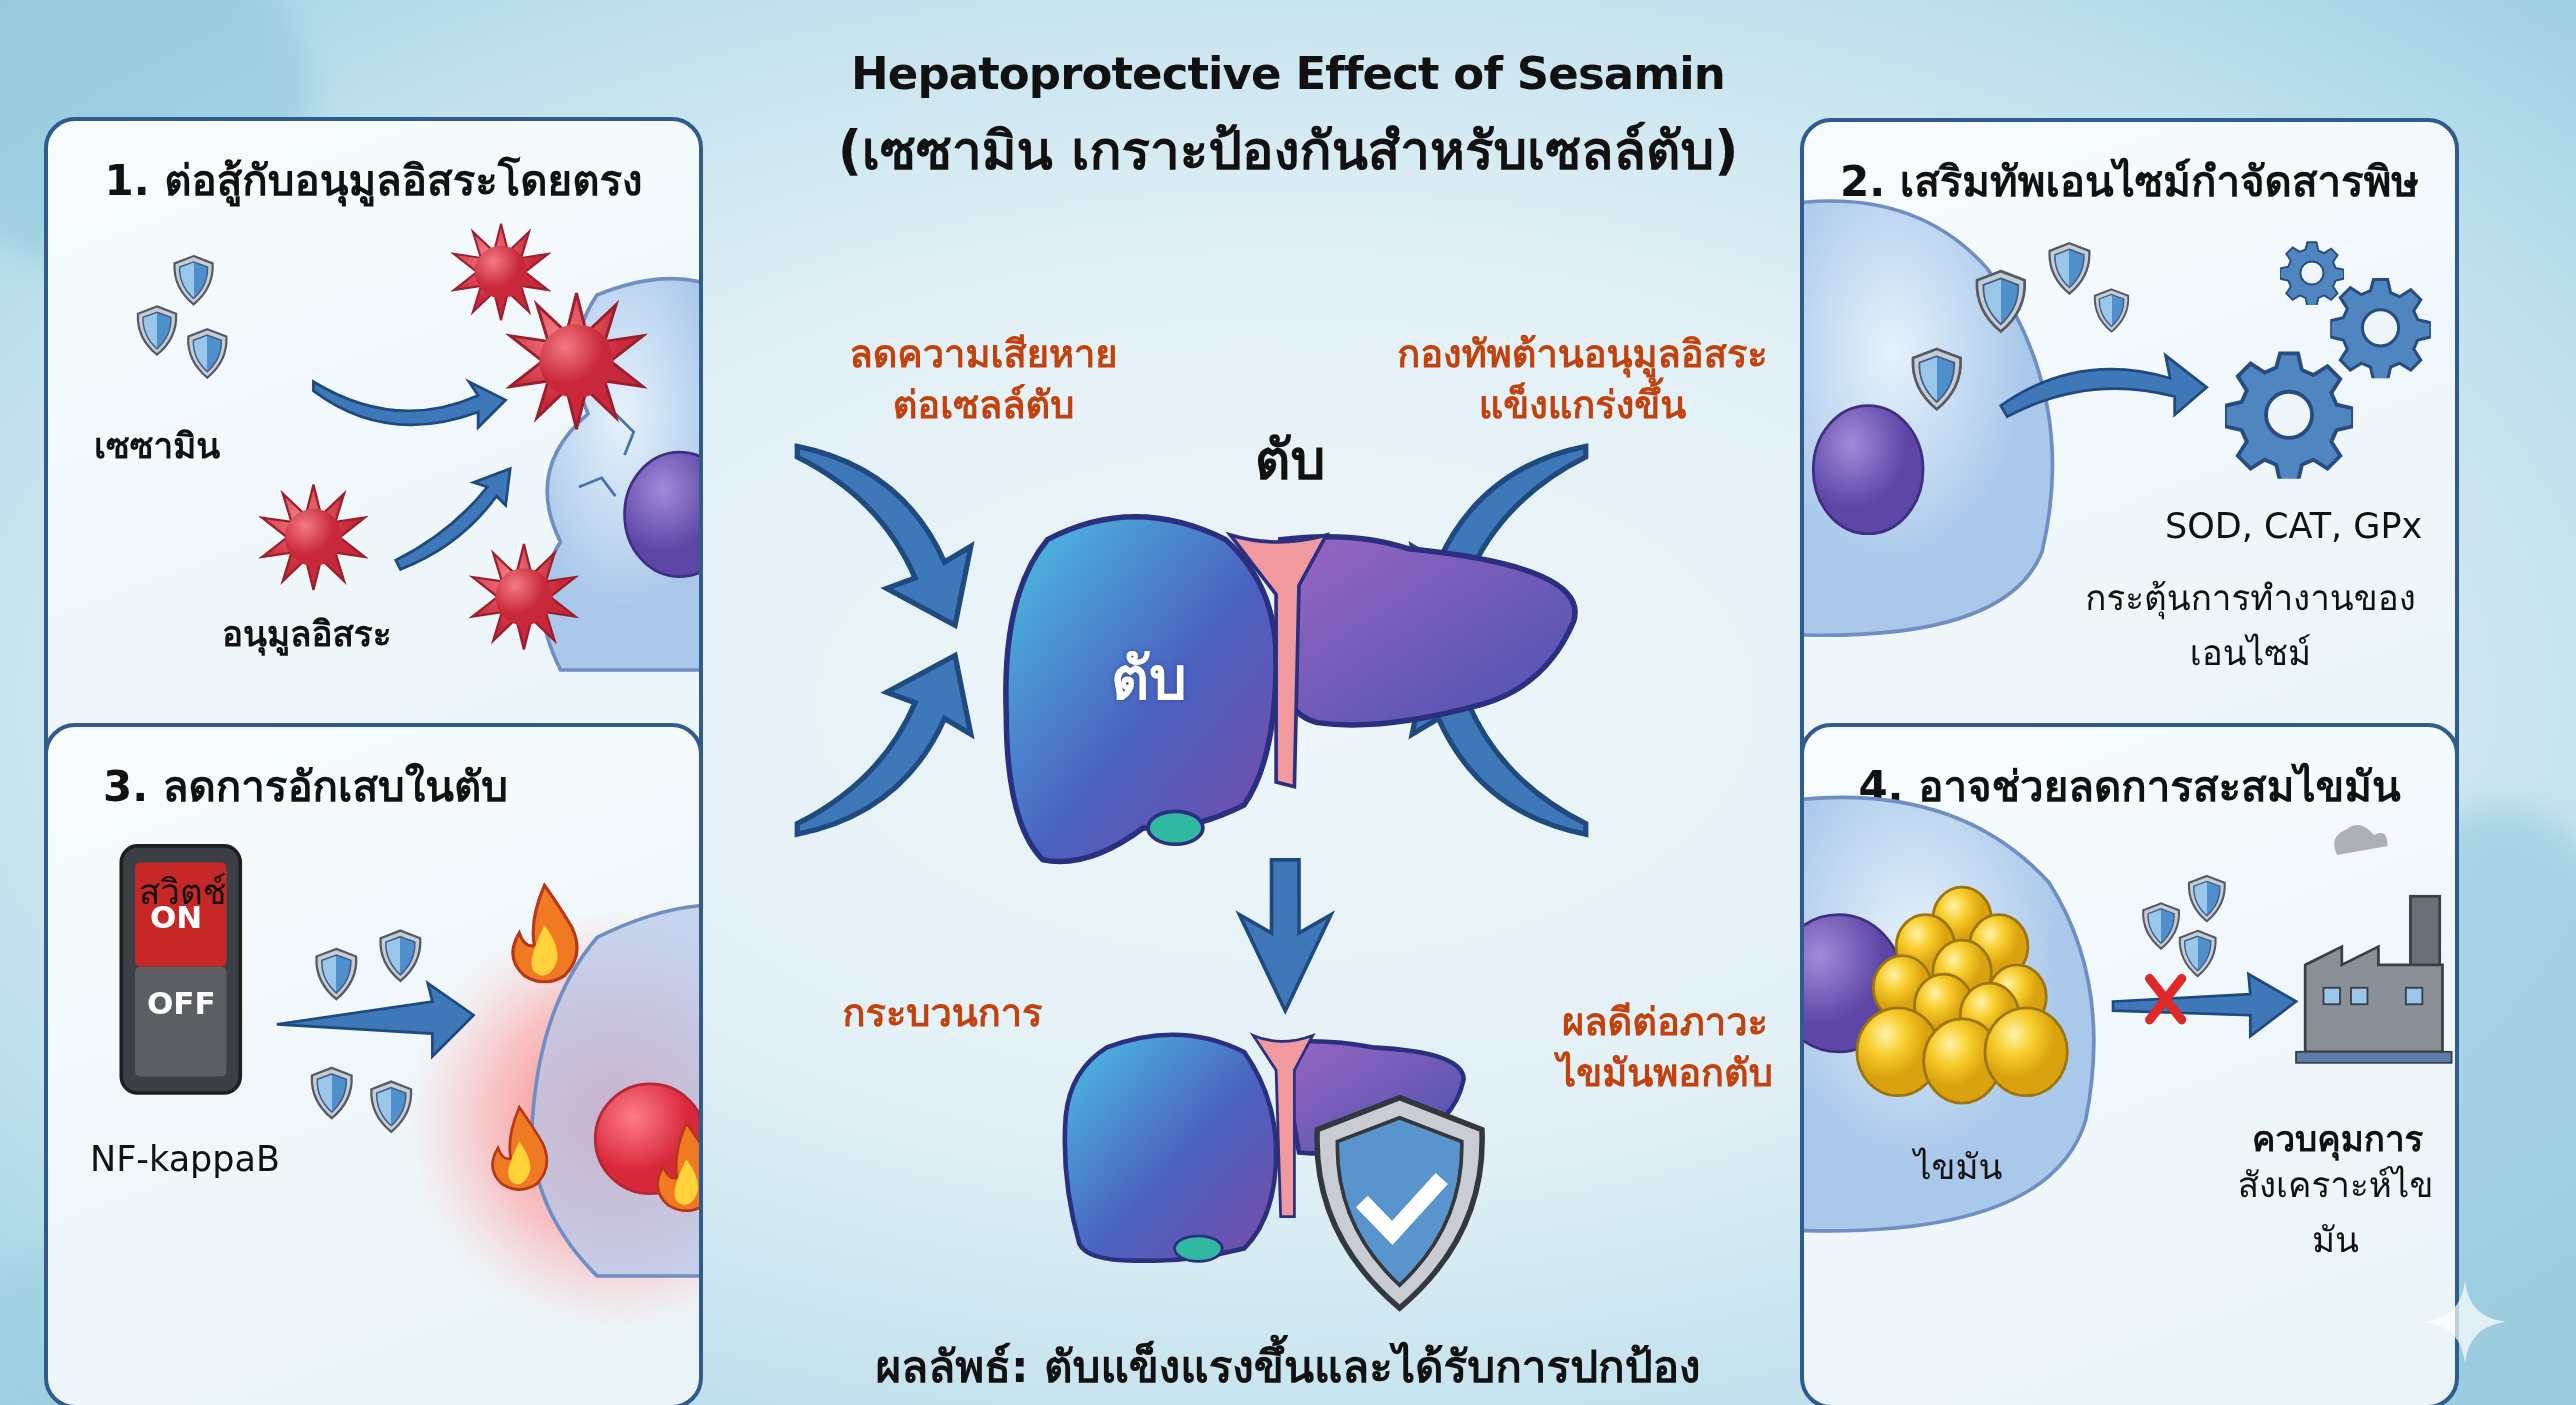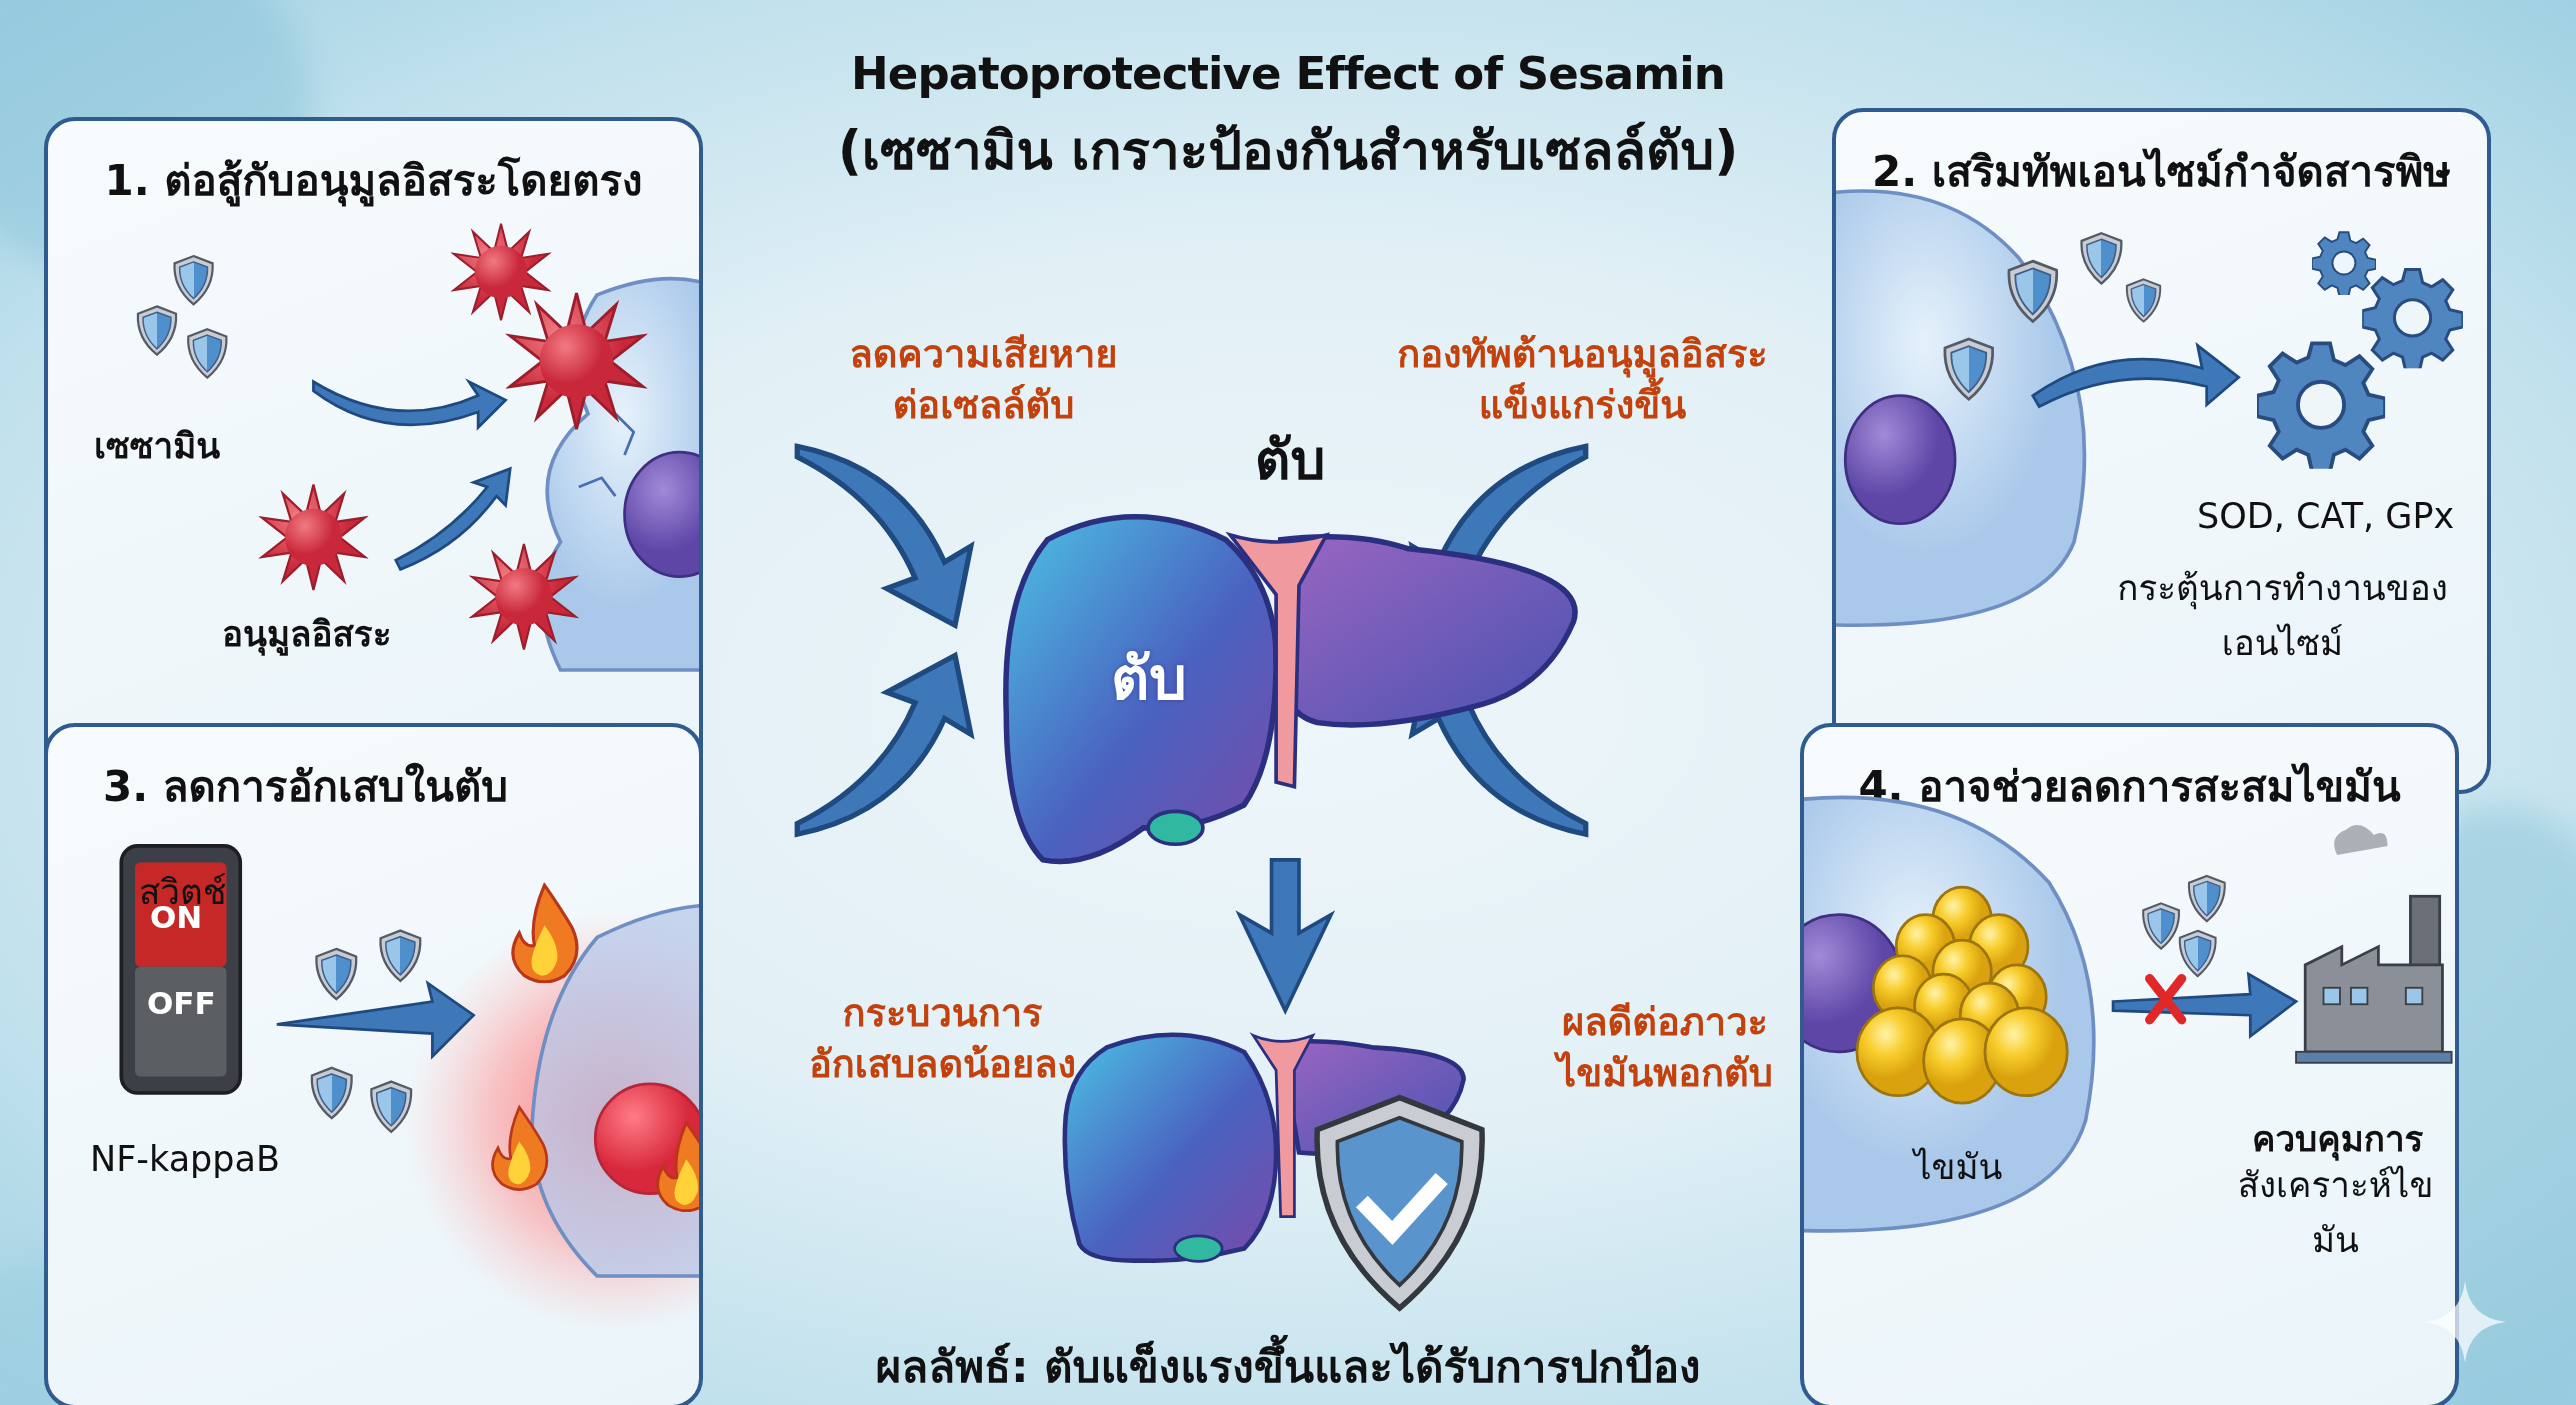--- a/index.html
+++ b/index.html
@@ -6,21 +6,21 @@
   body{width:2576px;height:1405px;overflow:hidden;position:relative;
     font-family:"DejaVu Sans","Liberation Sans",sans-serif;
     background:radial-gradient(ellipse at 50% 50%, #eef6fa 0%, #e2f0f6 45%, #bfe0ec 78%, #9fd0e2 100%);}
   .bg-blob{position:absolute;border-radius:50%;filter:blur(16.5px);opacity:.55;}
   .title{position:absolute;left:0;right:0;text-align:center;font-weight:bold;color:#111;}
   .title1{top:47px;font-size:45px;letter-spacing:-0.9px;}
   .title2{top:108px;font-size:53px;}
   .panel{position:absolute;width:659px;height:686px;border:4.6px solid #2f5b8f;border-radius:31px;
     background:linear-gradient(160deg,#f7fbfd 0%,#eaf4f9 100%);overflow:hidden;box-sizing:border-box;}
   .panel h2{position:absolute;left:0;right:0;top:25.6px;margin:0;text-align:center;font-size:42px;color:#111;font-weight:bold;}
-  .p1{left:44px;top:117px;} .p2{left:1800px;top:108px;margin-left:32px;} .p3{left:44px;top:723px;} .p4{left:1800px;top:723px;padding-left:7px;}
+  .p1{left:44px;top:117px;} .p2{left:1800px;top:118px;} .p3{left:44px;top:723px;} .p4{left:1800px;top:723px;padding-left:7px;}
   .lbl{position:absolute;font-size:35px;color:#111;text-align:center;font-weight:bold;}
   .clabel{position:absolute;font-size:38px;color:#c2410c;text-align:center;font-weight:bold;line-height:51px;}
   svg{position:absolute;overflow:visible;}
   .result{position:absolute;left:0;right:0;top:1331px;text-align:center;font-size:44px;font-weight:bold;color:#111;}
   .center-title{position:absolute;left:1235px;top:416px;width:110px;text-align:center;font-size:55px;font-weight:bold;color:#111;}
   .liver-text{position:absolute;left:1111px;top:631px;font-size:59px;font-weight:bold;color:#fff;text-shadow:0 0 5.5px rgba(40,40,120,.5);}
   .sparkle{position:absolute;left:2424px;top:1281px;width:82px;height:82px;}
 </style>
 </head>
 <body>
@@ -207,21 +207,20 @@
 <div class="clabel" style="left:828px;top:329px;width:311px;">
   <div>ลดความเสียหาย</div>
   <div>ต่อเซลล์ตับ</div>
 </div>
 <div class="clabel" style="left:1372px;top:329px;width:421px;">
   <div>กองทัพต้านอนุมูลอิสระ</div>
   <div>แข็งแกร่งขึ้น</div>
 </div>
 <div class="clabel" style="left:787px;top:988px;width:311px;">
   <div>กระบวนการ</div>
-  <div>อักเสบลดน้อยลง</div>
 </div>
 <div class="clabel" style="left:1537px;top:997px;width:256px;">
   <div>ผลดีต่อภาวะ</div>
   <div>ไขมันพอกตับ</div>
 </div>
 
 <div class="center-title">ตับ</div>
 
 <svg width="2576" height="1405" style="left:0;top:0;" viewBox="0 0 2816 1536">
   <defs>

